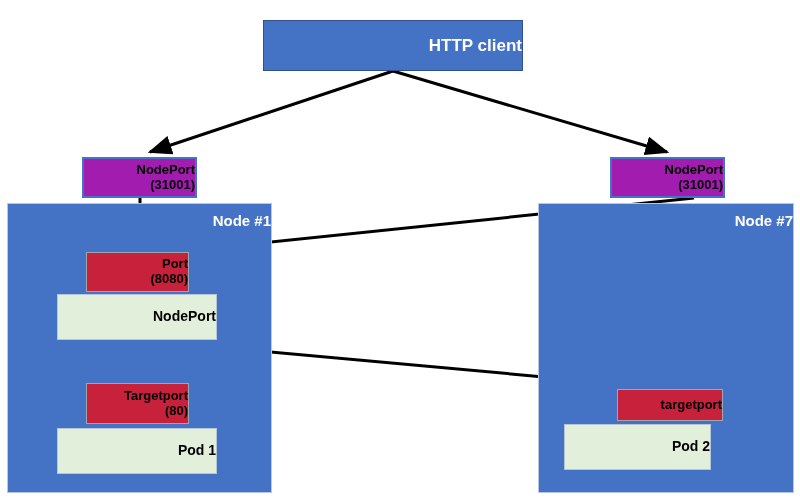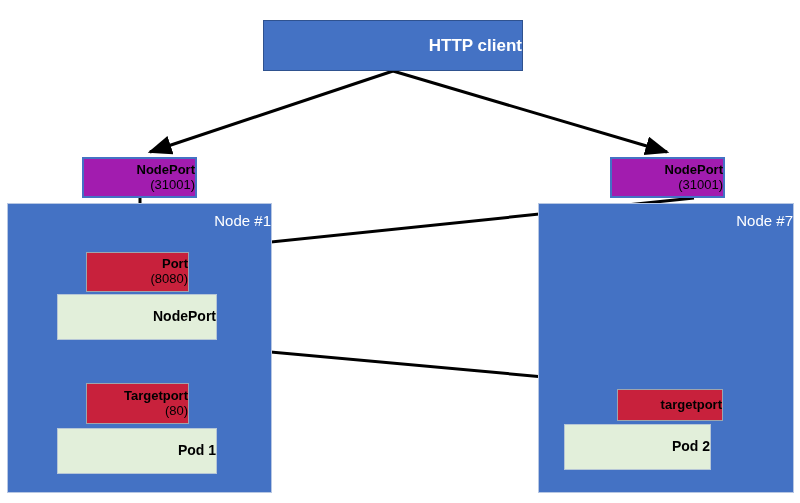--- a/index.html
+++ b/index.html
@@ -30,21 +30,21 @@
     background: #4472C4;
     border: 1px solid #2F528F;
     color: #FFFFFF;
     font-weight: bold;
     font-size: 17px;
   }
   .node-box {
     background: #4472C4;
     border: 1px solid #B7C7E3;
     color: #FFFFFF;
-    font-weight: normal;
+    font-weight: bold;
     font-size: 15px;
     justify-content: flex-start;
     padding-top: 9px;
   }
   
   .nodeport-box {
     background: #a21caf;
     border: 2px solid #4472C4;
     color: #000000;
     font-weight: bold;
@@ -59,21 +59,21 @@
     font-size: 13px;
   }
   
   .pale-box {
     background: #E2EFDA;
     border: 1px solid #B6C6D6;
     color: #000000;
     font-weight: bold;
     font-size: 14px;
   }
-  .line2 { font-weight: normal; }
+  .line2 { font-weight: bold; }
   #arrows {
     position: absolute;
     left: 0;
     top: 0;
     width: 800px;
     height: 503px;
     pointer-events: none;
   }
 </style>
 </head>

